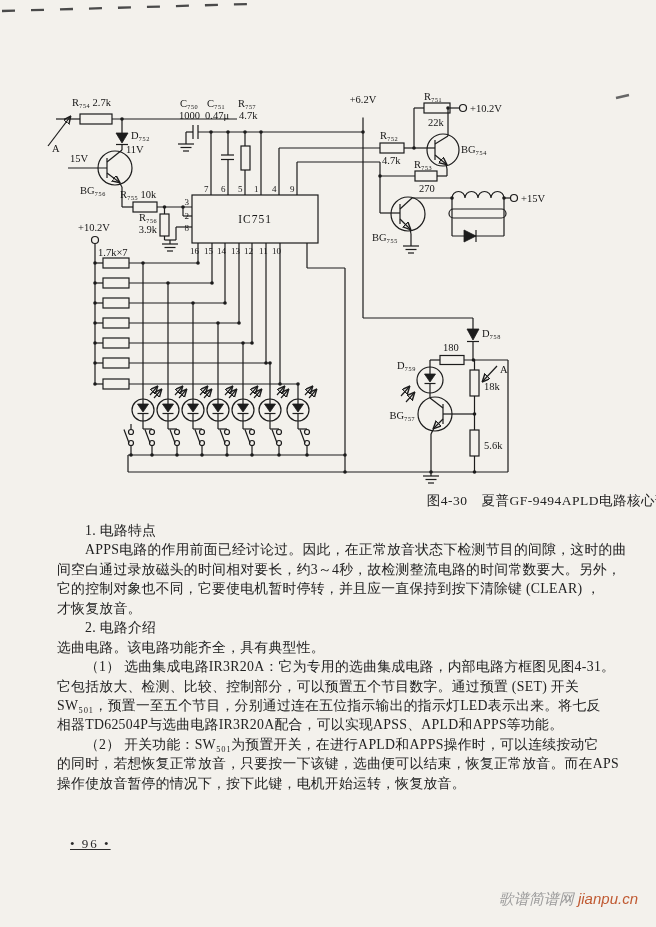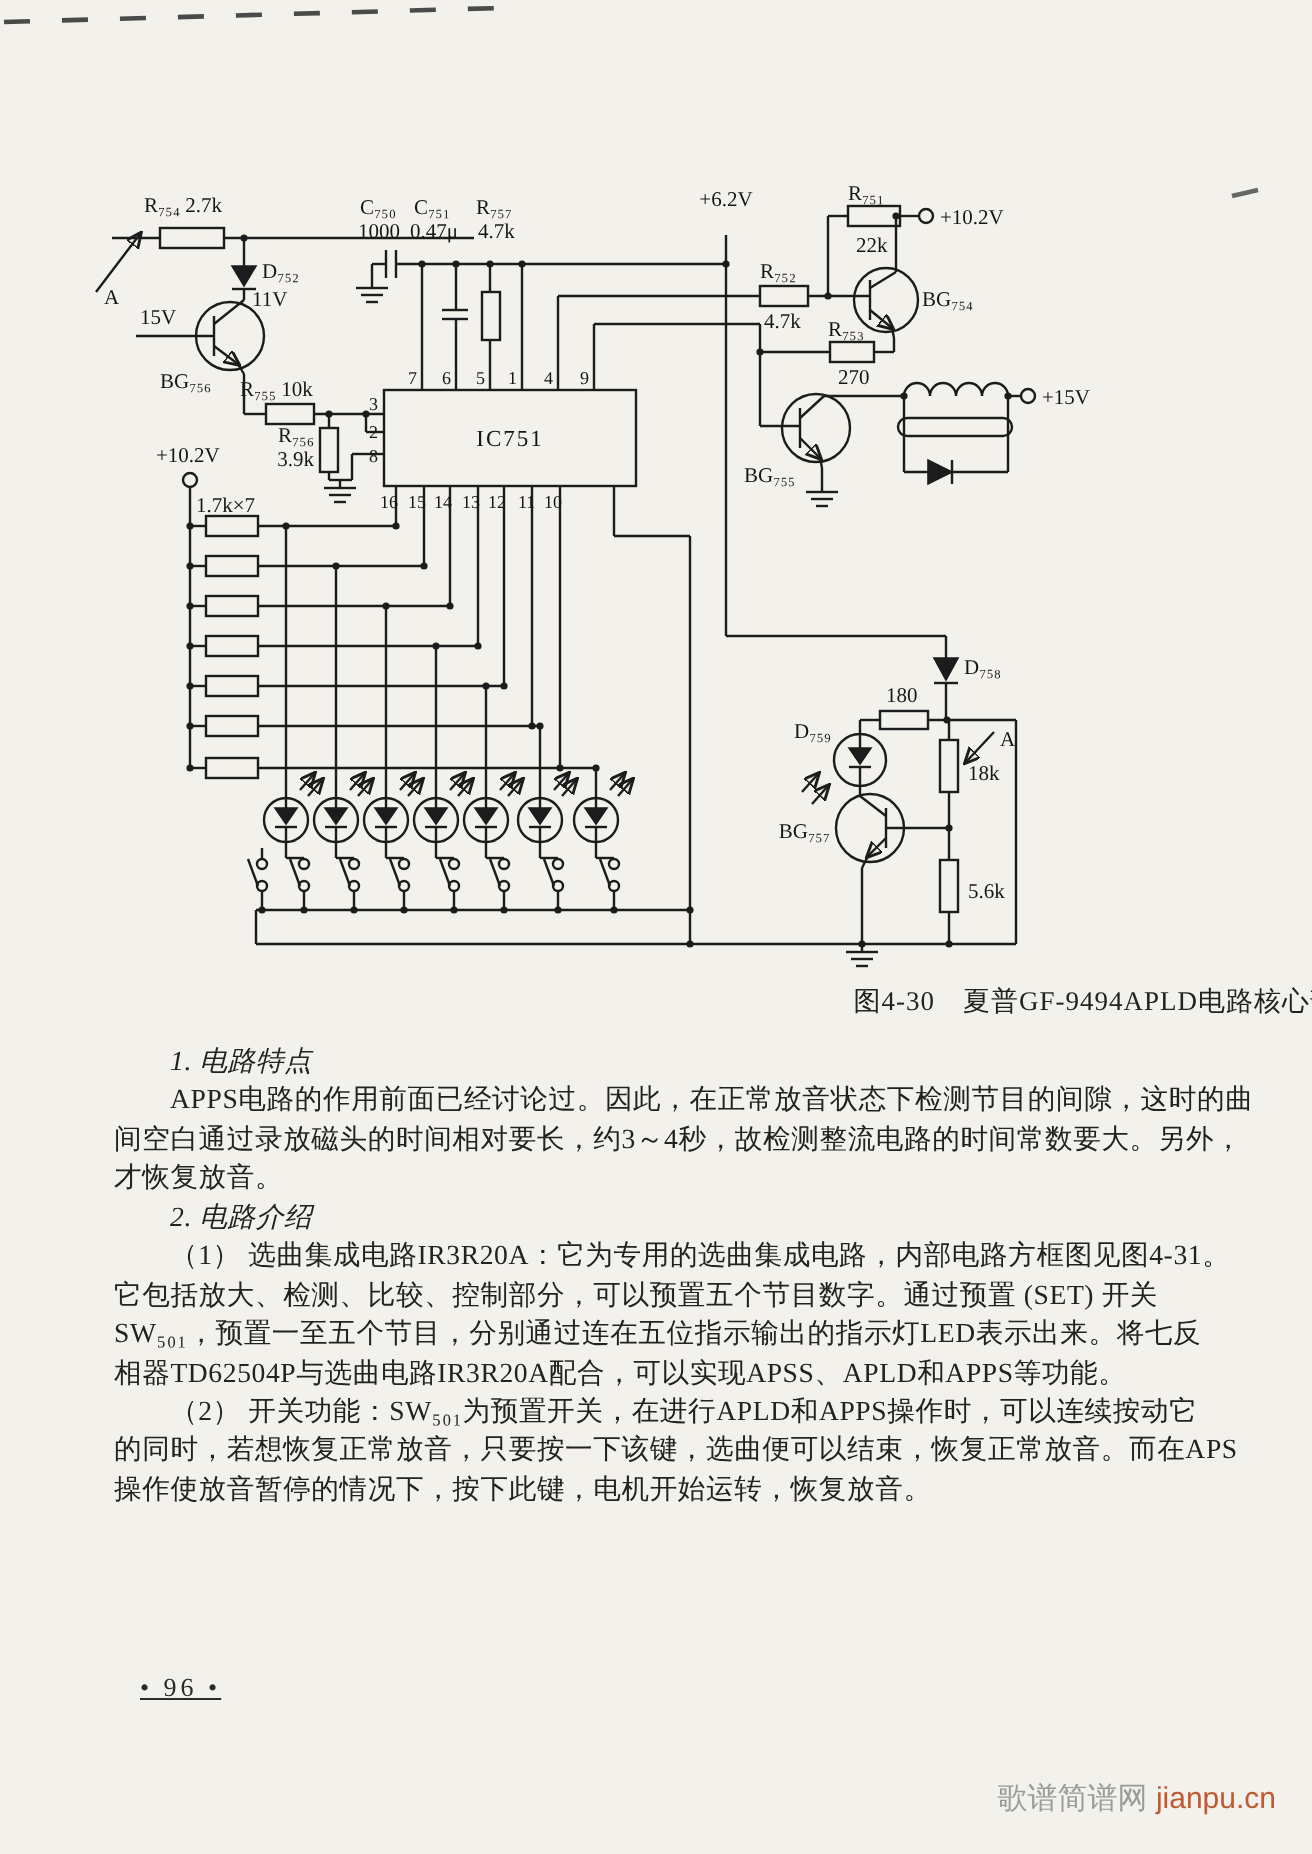--- a/index.html
+++ b/index.html
@@ -28,29 +28,30 @@
   .caption{
     position:absolute;left:0;top:492px;width:100%;
     text-align:right;font-size:13.5px;letter-spacing:0.5px;color:#222;padding-left:27px;
   }
   .textblock{position:absolute;left:57px;top:521px;width:562px;}
   .tline{
     height:19.45px;line-height:19.45px;
     font-size:13.8px;letter-spacing:0.3px;white-space:nowrap;color:#222;
   }
   .tline.ind{padding-left:28px;}
-  .tline.h{font-style:italic;}
+  .tline.h{}
   .pagenum{
     position:absolute;left:70px;top:836px;
     font-size:13px;letter-spacing:2px;color:#2a2a2a;text-decoration:underline;
   }
   .watermark{
     position:absolute;right:18px;top:890px;
     font-family:"Liberation Sans","DejaVu Sans",sans-serif;
     font-size:15px;
+    font-style:italic;
   }
   .wm-name{color:#9b9b9b;}
   .wm-url{color:#c05a32;}
 </style>
 </head>
 <body>
 
 <div class="page">
 
   <svg class="schematic" width="656" height="500" viewBox="0 0 656 500">
@@ -379,22 +380,24 @@
       <text class="pin" x="189" y="231" text-anchor="end">8</text>
     </g>
   </svg>
 
   <div class="caption">图4-30　夏普GF-9494APLD电路核心部分</div>
 
   <div class="textblock">
     <div class="tline ind h">1. 电路特点</div>
     <div class="tline ind">APPS电路的作用前面已经讨论过。因此，在正常放音状态下检测节目的间隙，这时的曲</div>
     <div class="tline">间空白通过录放磁头的时间相对要长，约3～4秒，故检测整流电路的时间常数要大。另外，</div>
+    <div class="tline">它的控制对象也不同，它要使电机暂时停转，并且应一直保持到按下清除键 (CLEAR) ，</div>
     <div class="tline">才恢复放音。</div>
     <div class="tline ind h">2. 电路介绍</div>
+    <div class="tline">选曲电路。该电路功能齐全，具有典型性。</div>
     <div class="tline ind">（1） 选曲集成电路IR3R20A：它为专用的选曲集成电路，内部电路方框图见图4-31。</div>
     <div class="tline">它包括放大、检测、比较、控制部分，可以预置五个节目数字。通过预置 (SET) 开关</div>
     <div class="tline">SW₅₀₁，预置一至五个节目，分别通过连在五位指示输出的指示灯LED表示出来。将七反</div>
     <div class="tline">相器TD62504P与选曲电路IR3R20A配合，可以实现APSS、APLD和APPS等功能。</div>
     <div class="tline ind">（2） 开关功能：SW₅₀₁为预置开关，在进行APLD和APPS操作时，可以连续按动它</div>
     <div class="tline">的同时，若想恢复正常放音，只要按一下该键，选曲便可以结束，恢复正常放音。而在APS</div>
     <div class="tline">操作使放音暂停的情况下，按下此键，电机开始运转，恢复放音。</div>
   </div>
 
   <div class="pagenum">• 96 •</div>

